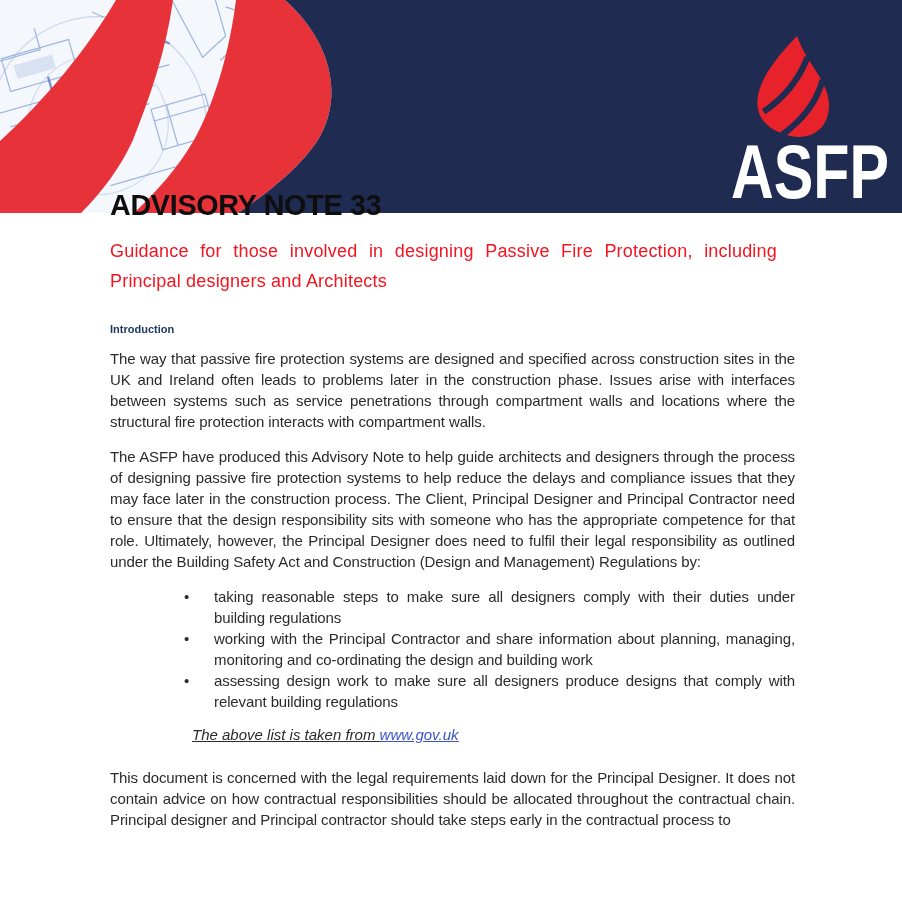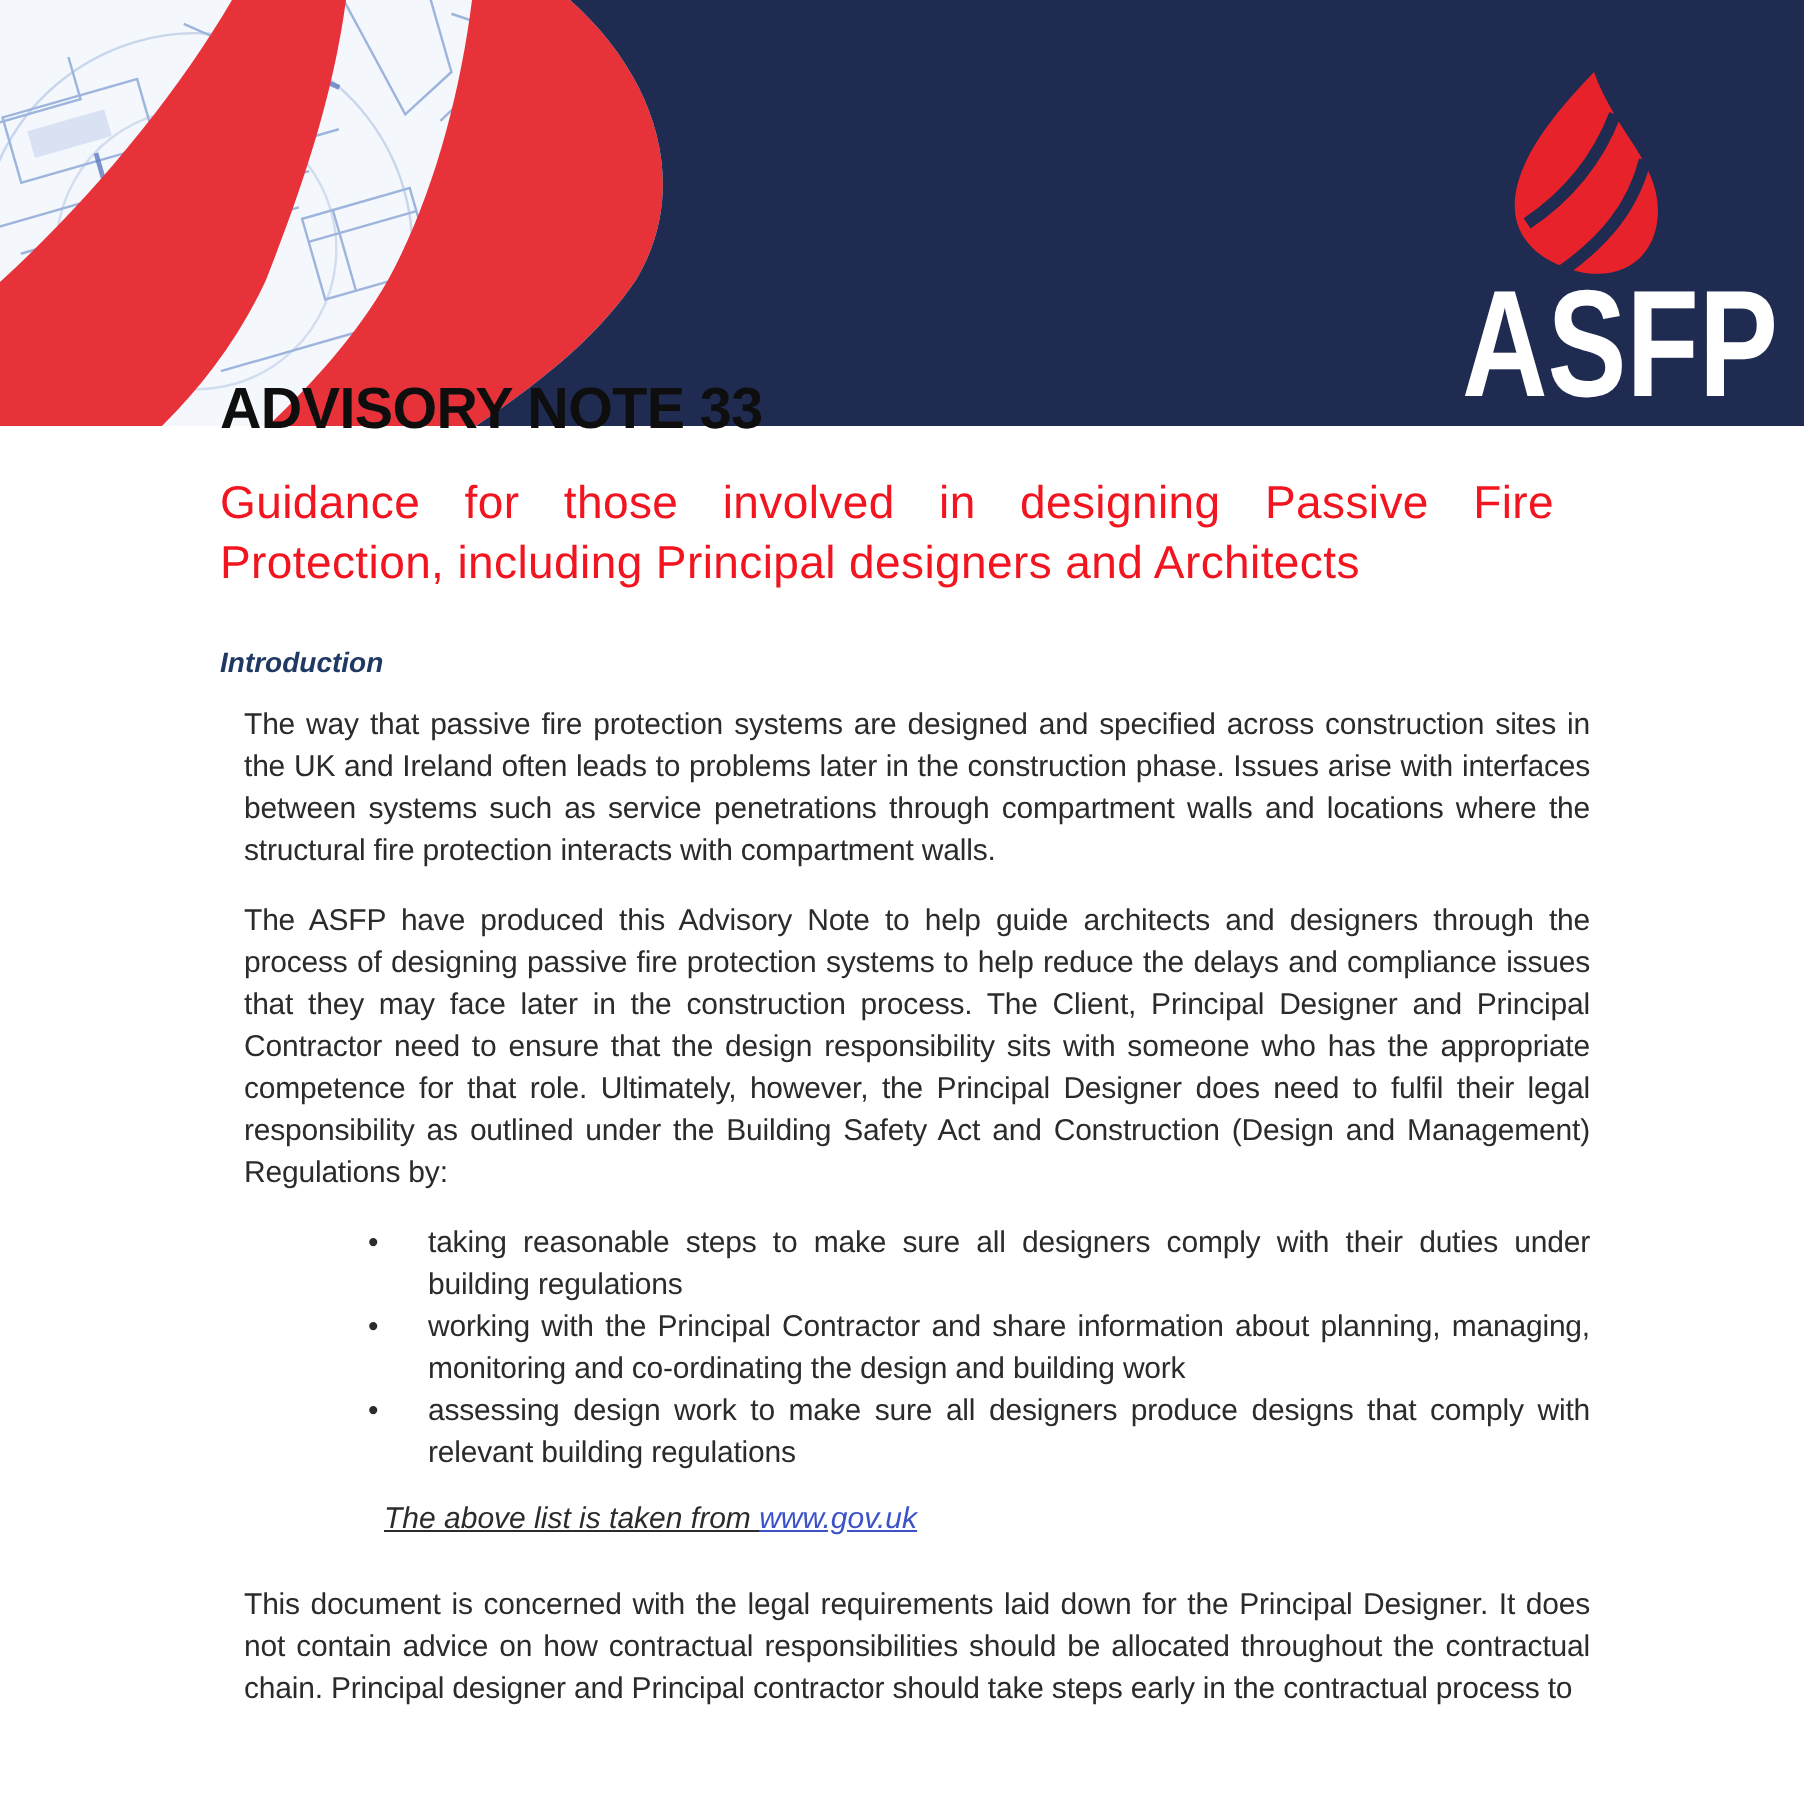--- a/index.html
+++ b/index.html
@@ -11,30 +11,30 @@
   .banner svg{display:block;}
   .content{padding:34px 107px 0 110px;}
   h1.title{
     margin:0 0 14px 0;
     font-size:29px;font-weight:bold;letter-spacing:-0.3px;
     color:#0e0e0e;
     transform:scaleX(0.99);transform-origin:left;
   }
   h2.subtitle{
     margin:0 18px 27px 0;
-    font-size:23px;font-weight:400;line-height:30px;letter-spacing:0.2px;
+    font-size:18px;font-weight:400;line-height:30px;letter-spacing:0.2px;
     color:#f2141f;
     text-align:justify;text-align-last:left;
   }
   h3.section-heading{
     margin:0 0 13px 0;
-    font-size:14px;font-weight:bold;color:#1f3864;font-style:italic;
+    font-size:11px;font-weight:bold;color:#1f3864;
   }
   p.body-text{
-    margin:0 0 14px 12px;
+    margin:0 0 14px 0;
     font-size:15px;line-height:21px;letter-spacing:-0.1px;color:#2b2b2b;
     text-align:justify;text-align-last:left;
   }
   ul.bullets{
     margin:0 0 12px 0;padding:0 0 0 82px;list-style:none;
   }
   ul.bullets li{
     position:relative;
     font-size:15px;line-height:21px;letter-spacing:-0.1px;color:#2b2b2b;
     text-align:justify;text-align-last:left;margin-left:22px;

